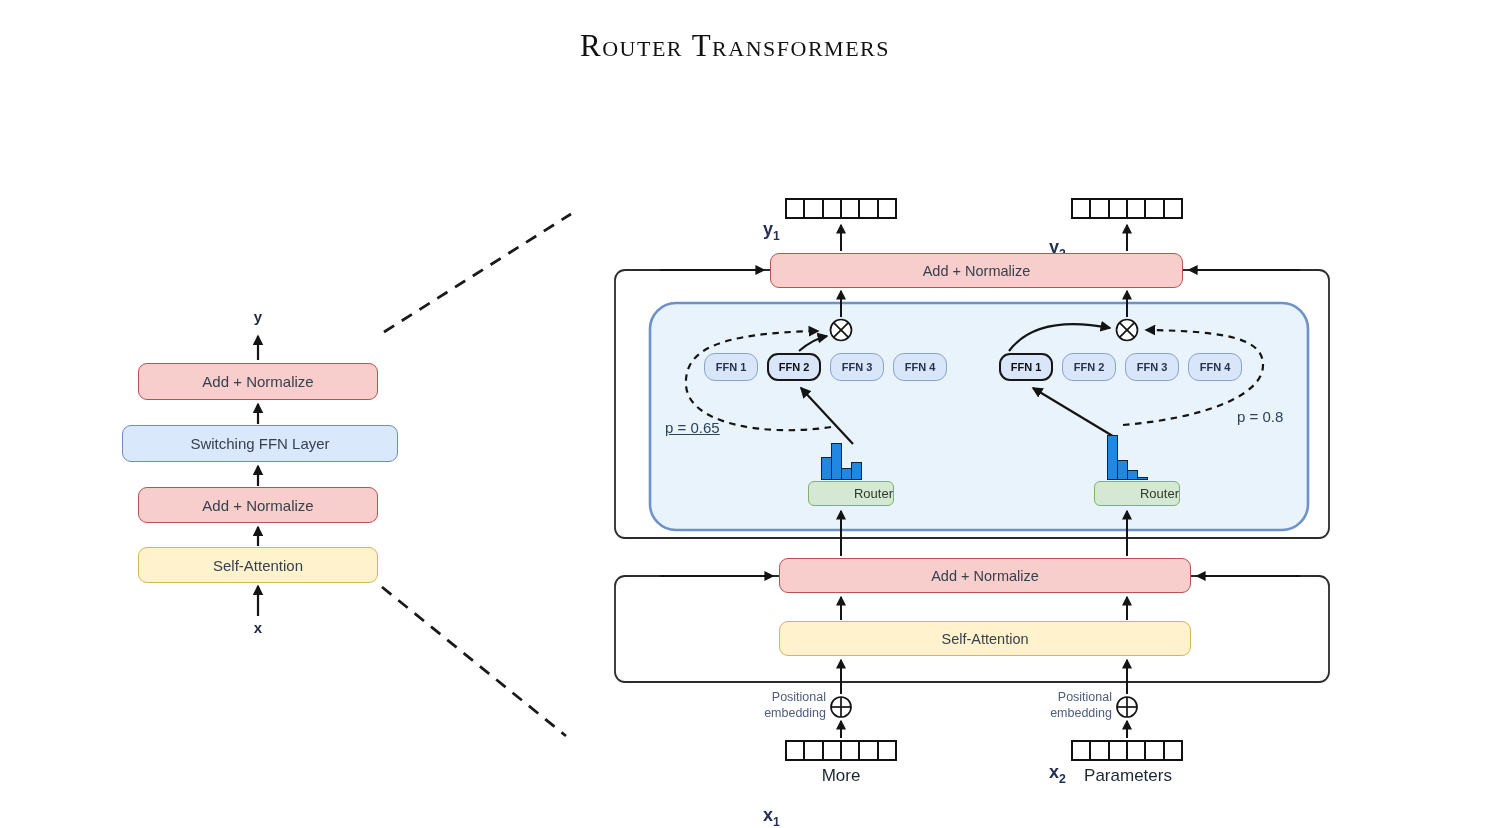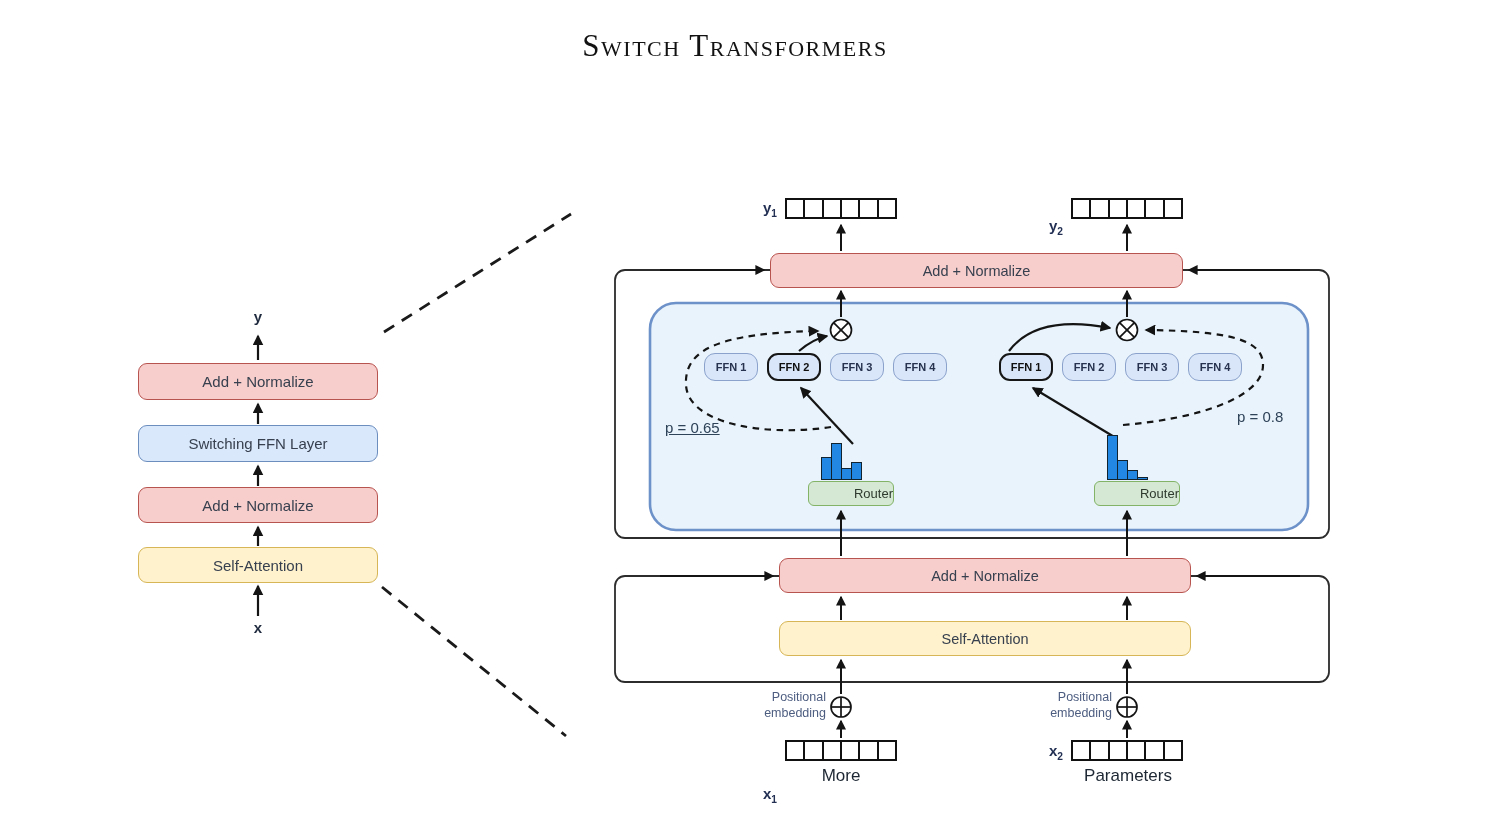--- a/index.html
+++ b/index.html
@@ -10,21 +10,21 @@
   .title{position:absolute;top:28px;left:735px;transform:translateX(-50%);z-index:2;
          font-family:"Liberation Serif","DejaVu Serif",serif;font-variant:small-caps;
          font-size:31px;font-weight:500;letter-spacing:1.5px;color:#121212;white-space:nowrap;}
   .box{position:absolute;z-index:2;display:flex;align-items:center;justify-content:center;
        border-radius:9px;font-size:14.5px;font-weight:500;color:#37404f;}
   .addnorm{background:var(--addnorm-fill);border:1.8px solid var(--addnorm-stroke);}
   .attn{background:var(--attention-fill);border:1.8px solid var(--attention-stroke);}
   .ffnlayer{background:var(--ffnlayer-fill);border:1.8px solid var(--ffnlayer-stroke);}
   .miniboxtxt{font-size:15px;}
   .iolabel{position:absolute;z-index:2;font-size:15px;font-weight:700;color:#1f2a3e;text-align:center;}
-  .toklabel{position:absolute;z-index:2;font-size:15px;font-weight:700;color:#233054;white-space:nowrap;}
+  .toklabel{position:absolute;z-index:2;font-size:18px;font-weight:700;color:#233054;white-space:nowrap;margin-top:20px;}
   .toklabel sub{font-size:0.68em;}
   .token{position:absolute;z-index:2;display:flex;height:21px;width:112px;
          border:2.2px solid #111;background:#fff;}
   .token .cell{flex:1;border-right:2.2px solid #111;background:#fff;}
   .token .cell:last-child{border-right:none;}
   .chip{position:absolute;z-index:2;top:353px;width:54px;height:28px;border-radius:11px;
         background:var(--expert-fill);border:1.6px solid var(--expert-stroke);
         display:flex;align-items:center;justify-content:center;
         font-size:11px;font-weight:600;color:#26324e;white-space:nowrap;}
   .chip.selected{border:2.2px solid #161616;font-weight:700;color:#101010;}
@@ -120,27 +120,27 @@
       <line x1="-10" y1="0" x2="10" y2="0"></line>
       <line x1="0" y1="-10" x2="0" y2="10"></line>
     </g>
     <g transform="translate(1127,707)" stroke="#141414" stroke-width="1.7" fill="#ffffff">
       <circle r="10"></circle>
       <line x1="-10" y1="0" x2="10" y2="0"></line>
       <line x1="0" y1="-10" x2="0" y2="10"></line>
     </g>
   </svg>
 
-  <div class="title">Switch Transformers</div>
+  <div class="title">Router Transformers</div>
 
   <div class="iolabel" style="left:250px;top:308px;width:16px;">y</div>
   <div class="box addnorm miniboxtxt" style="left:138px;top:363px;width:240px;height:37px;">
     <span>Add + Normalize</span>
   </div>
-  <div class="box ffnlayer miniboxtxt" style="left:138px;top:425px;width:240px;height:37px;">
+  <div class="box ffnlayer miniboxtxt" style="left:122px;top:425px;width:276px;height:37px;">
     <span>Switching FFN Layer</span>
   </div>
   <div class="box addnorm miniboxtxt" style="left:138px;top:487px;width:240px;height:36px;">
     <span>Add + Normalize</span>
   </div>
   <div class="box attn miniboxtxt" style="left:138px;top:547px;width:240px;height:36px;">
     <span>Self-Attention</span>
   </div>
   <div class="iolabel" style="left:250px;top:619px;width:16px;">x</div>
 

